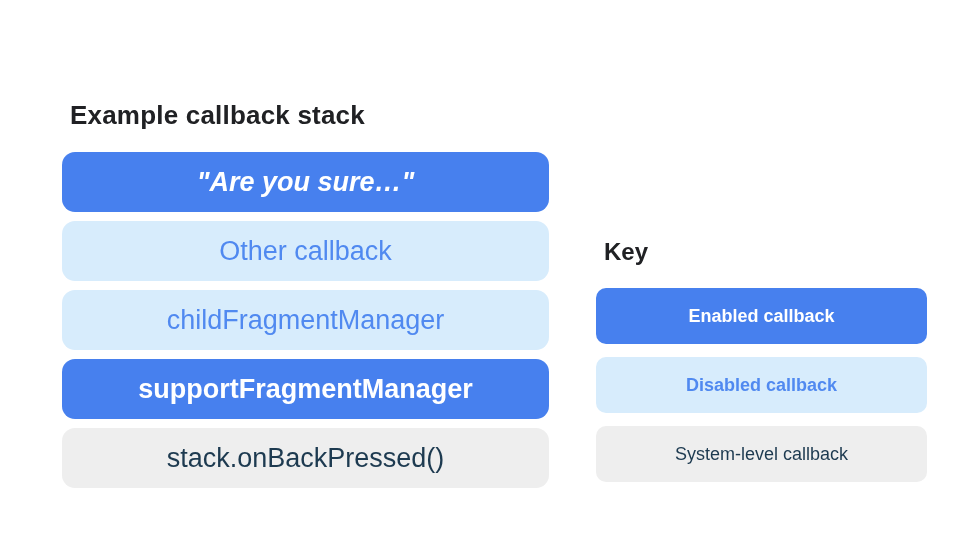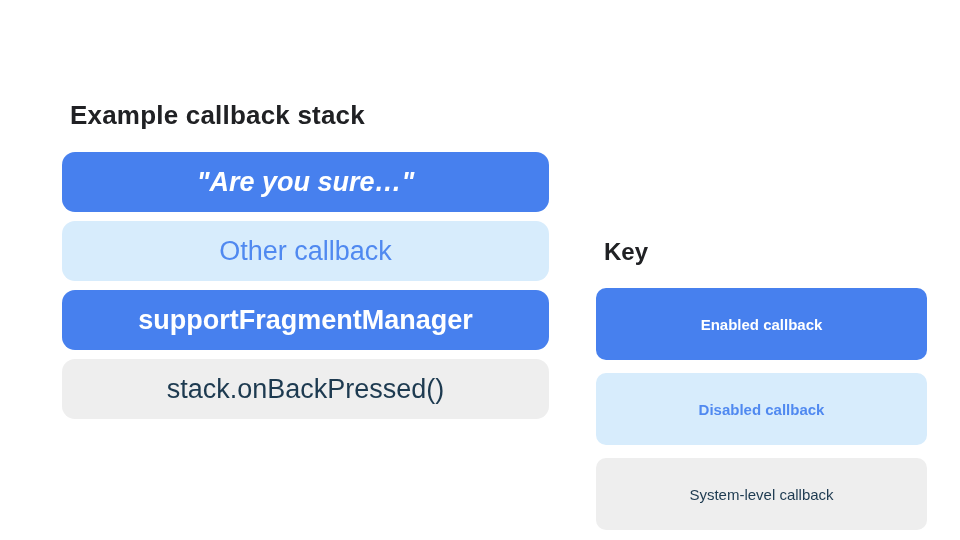--- a/index.html
+++ b/index.html
@@ -74,26 +74,26 @@
   .key-boxes {
     position: absolute;
     left: 596px;
     top: 288px;
     width: 331px;
     display: flex;
     flex-direction: column;
     gap: 13px;
   }
   .kbox {
-    height: 72px;
+    height: 56px;
     border-radius: 10px;
     display: flex;
     align-items: center;
     justify-content: center;
-    font-size: 15px;
+    font-size: 18px;
     line-height: 1;
     white-space: pre;
   }
   .kbox.enabled {
     background: var(--enabled-bg, #4780ee);
     color: var(--enabled-text, #ffffff);
     font-weight: 700;
   }
   .kbox.disabled {
     background: var(--disabled-bg, #d7ecfc);
@@ -109,20 +109,21 @@
 </head>
 <body>
 
 <div class="canvas">
 
   <h1 class="stack-title">Example callback stack</h1>
 
   <div class="boxes">
     <div class="box enabled"><span class="em">"Are you sure…"</span></div>
     <div class="box disabled">Other callback</div>
+    <div class="box disabled">childFragmentManager</div>
     <div class="box enabled">supportFragmentManager</div>
     <div class="box system">stack.onBackPressed()</div>
   </div>
 
   <h2 class="key-title">Key</h2>
 
   <div class="key-boxes">
     <div class="kbox enabled">Enabled callback</div>
     <div class="kbox disabled">Disabled callback</div>
     <div class="kbox system">System-level callback</div>

